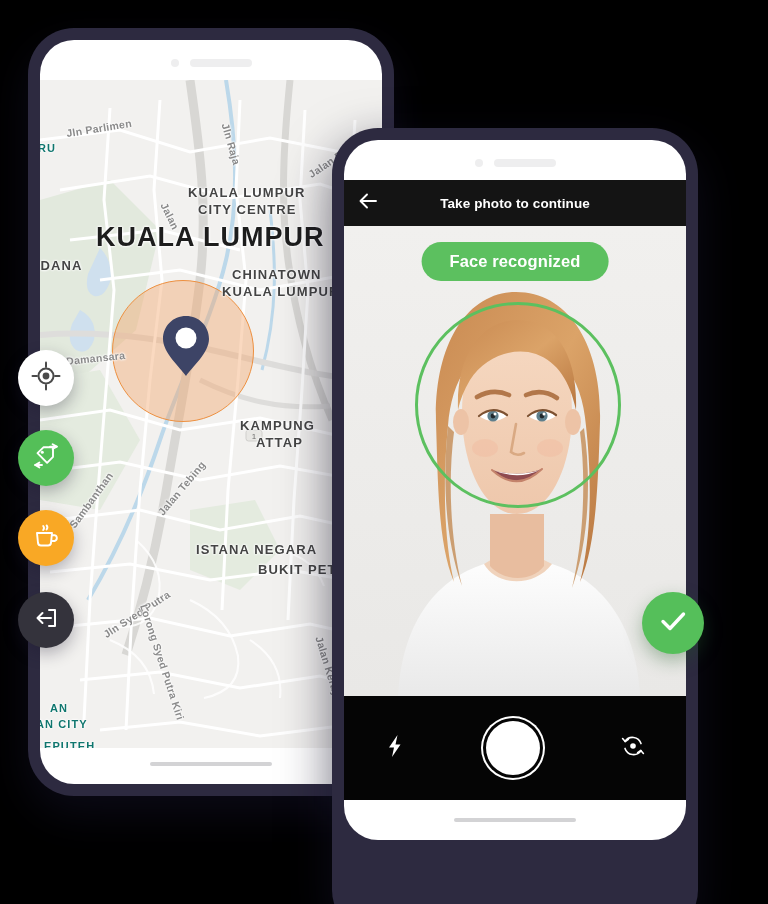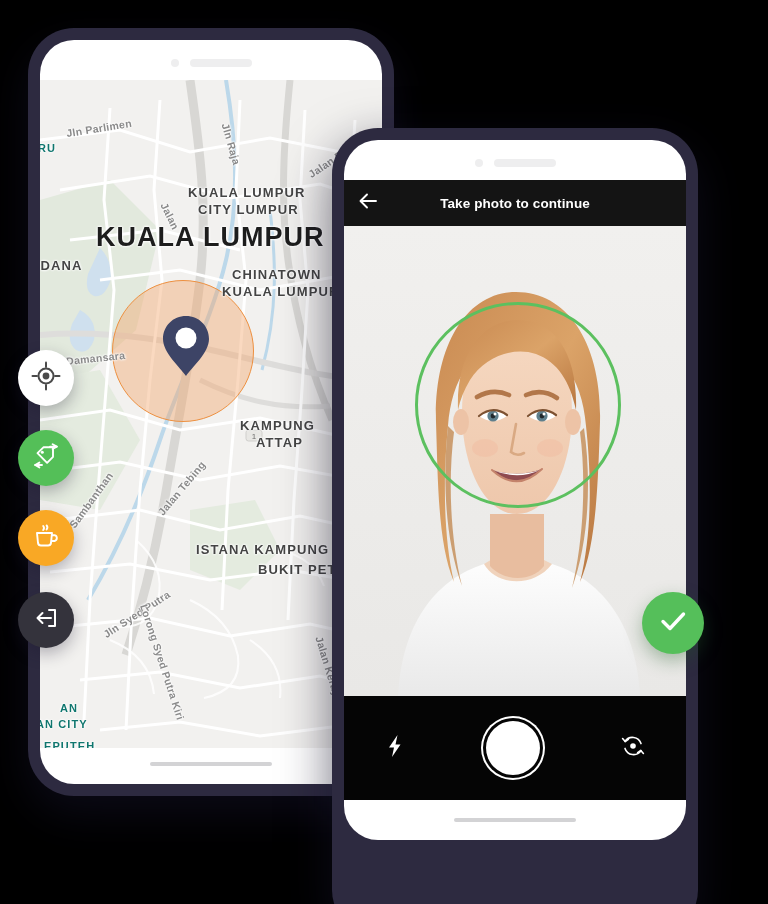--- a/index.html
+++ b/index.html
@@ -154,37 +154,37 @@
             <path d="M24 1 C11 1 1 11 1 24 C1 38 18 52 24 61 C30 52 47 38 47 24 C47 11 37 1 24 1 Z" fill="#3d4466"></path>
             <circle cx="24" cy="23" r="10.5" fill="#ffffff"></circle>
           </svg>
         </div>
 
         <span class="map-label lbl-road" style="left:26px;top:42px;transform:rotate(-9deg);">Jln Parlimen</span>
         <span class="map-label lbl-area" style="left:-2px;top:62px;">RU</span>
         <span class="map-label lbl-road" style="left:170px;top:58px;transform:rotate(74deg);">Jln Raja</span>
         <span class="map-label lbl-road" style="left:266px;top:78px;transform:rotate(-34deg);">Jalan R</span>
         <span class="map-label lbl-dist" style="left:148px;top:105px;">KUALA LUMPUR</span>
-        <span class="map-label lbl-dist" style="left:158px;top:122px;">CITY LUMPUR</span>
+        <span class="map-label lbl-dist" style="left:158px;top:122px;">CITY CENTRE</span>
         <span class="map-label lbl-road" style="left:116px;top:130px;transform:rotate(64deg);">Jalan</span>
         <span class="map-label lbl-city" style="left:56px;top:142px;">KUALA LUMPUR</span>
         <span class="map-label lbl-dist" style="left:-10px;top:178px;">RDANA</span>
         <span class="map-label lbl-dist" style="left:192px;top:187px;text-align:right;">CHINATOWN</span>
         <span class="map-label lbl-dist" style="left:182px;top:204px;">KUALA LUMPUR</span>
         <span class="map-label lbl-road" style="left:26px;top:272px;transform:rotate(-6deg);">Damansara</span>
         <span class="map-label lbl-dist" style="left:200px;top:338px;">KAMPUNG</span>
         <span class="map-label lbl-dist" style="left:216px;top:355px;">ATTAP</span>
         <span class="map-label lbl-road" style="left:18px;top:414px;transform:rotate(-54deg);">Sambanthan</span>
         <span class="map-label lbl-road" style="left:108px;top:402px;transform:rotate(-50deg);">Jalan Tebing</span>
-        <span class="map-label lbl-dist" style="left:156px;top:462px;">ISTANA KAMPUNG</span>
+        <span class="map-label lbl-dist" style="left:156px;top:462px;">ISTANA NEGARA</span>
         <span class="map-label lbl-dist" style="left:218px;top:482px;">BUKIT PETALIN</span>
         <span class="map-label lbl-dist" style="left:-8px;top:520px;">ELDS</span>
         <span class="map-label lbl-road" style="left:58px;top:528px;transform:rotate(-33deg);">Jln Syed Putra</span>
         <span class="map-label lbl-road" style="left:62px;top:576px;transform:rotate(72deg);">Lorong Syed Putra Kiri</span>
-        <span class="map-label lbl-area" style="left:20px;top:622px;">AN</span>
+        <span class="map-label lbl-area" style="left:10px;top:622px;">AN</span>
         <span class="map-label lbl-area" style="left:-4px;top:638px;">AN CITY</span>
         <span class="map-label lbl-area" style="left:4px;top:660px;text-align:center;">EPUTEH</span>
         <span class="map-label lbl-road" style="left:250px;top:590px;transform:rotate(73deg);">Jalan Kerayong</span>
       </div>
 
       <div class="home-ind"></div>
     </div>
   </div>
 
   <div class="fab" id="fab-locate">
@@ -323,20 +323,23 @@
             <path d="M148 244 q25 23 50 -1" stroke="#c4836b" stroke-width="2" fill="none" stroke-linecap="round"></path>
 
             <ellipse cx="141" cy="222" rx="13" ry="9" fill="#f0bda2" opacity=".55"></ellipse>
             <ellipse cx="206" cy="222" rx="13" ry="9" fill="#f0bda2" opacity=".55"></ellipse>
 
             <path d="M104 200 C98 258 102 316 118 360 C106 312 104 252 110 206 Z" fill="#c08449" opacity=".75"></path>
             <path d="M240 202 C248 258 244 318 228 362 C240 312 242 252 236 206 Z" fill="#c08449" opacity=".75"></path>
           </svg>
         </div>
 
+        <div class="pill">
+          <span>Face recognized</span>
+        </div>
 
         <div class="face-ring"></div>
 
         <div class="cam-bottom">
           <div>
             <span>
               <svg width="22" height="24" viewBox="0 0 22 24">
                 <path d="M13.5 1 L5 13.5 L10 13.5 L8 23 L16.5 10.5 L11.5 10.5 Z" fill="#fff"></path>
               </svg>
             </span>

